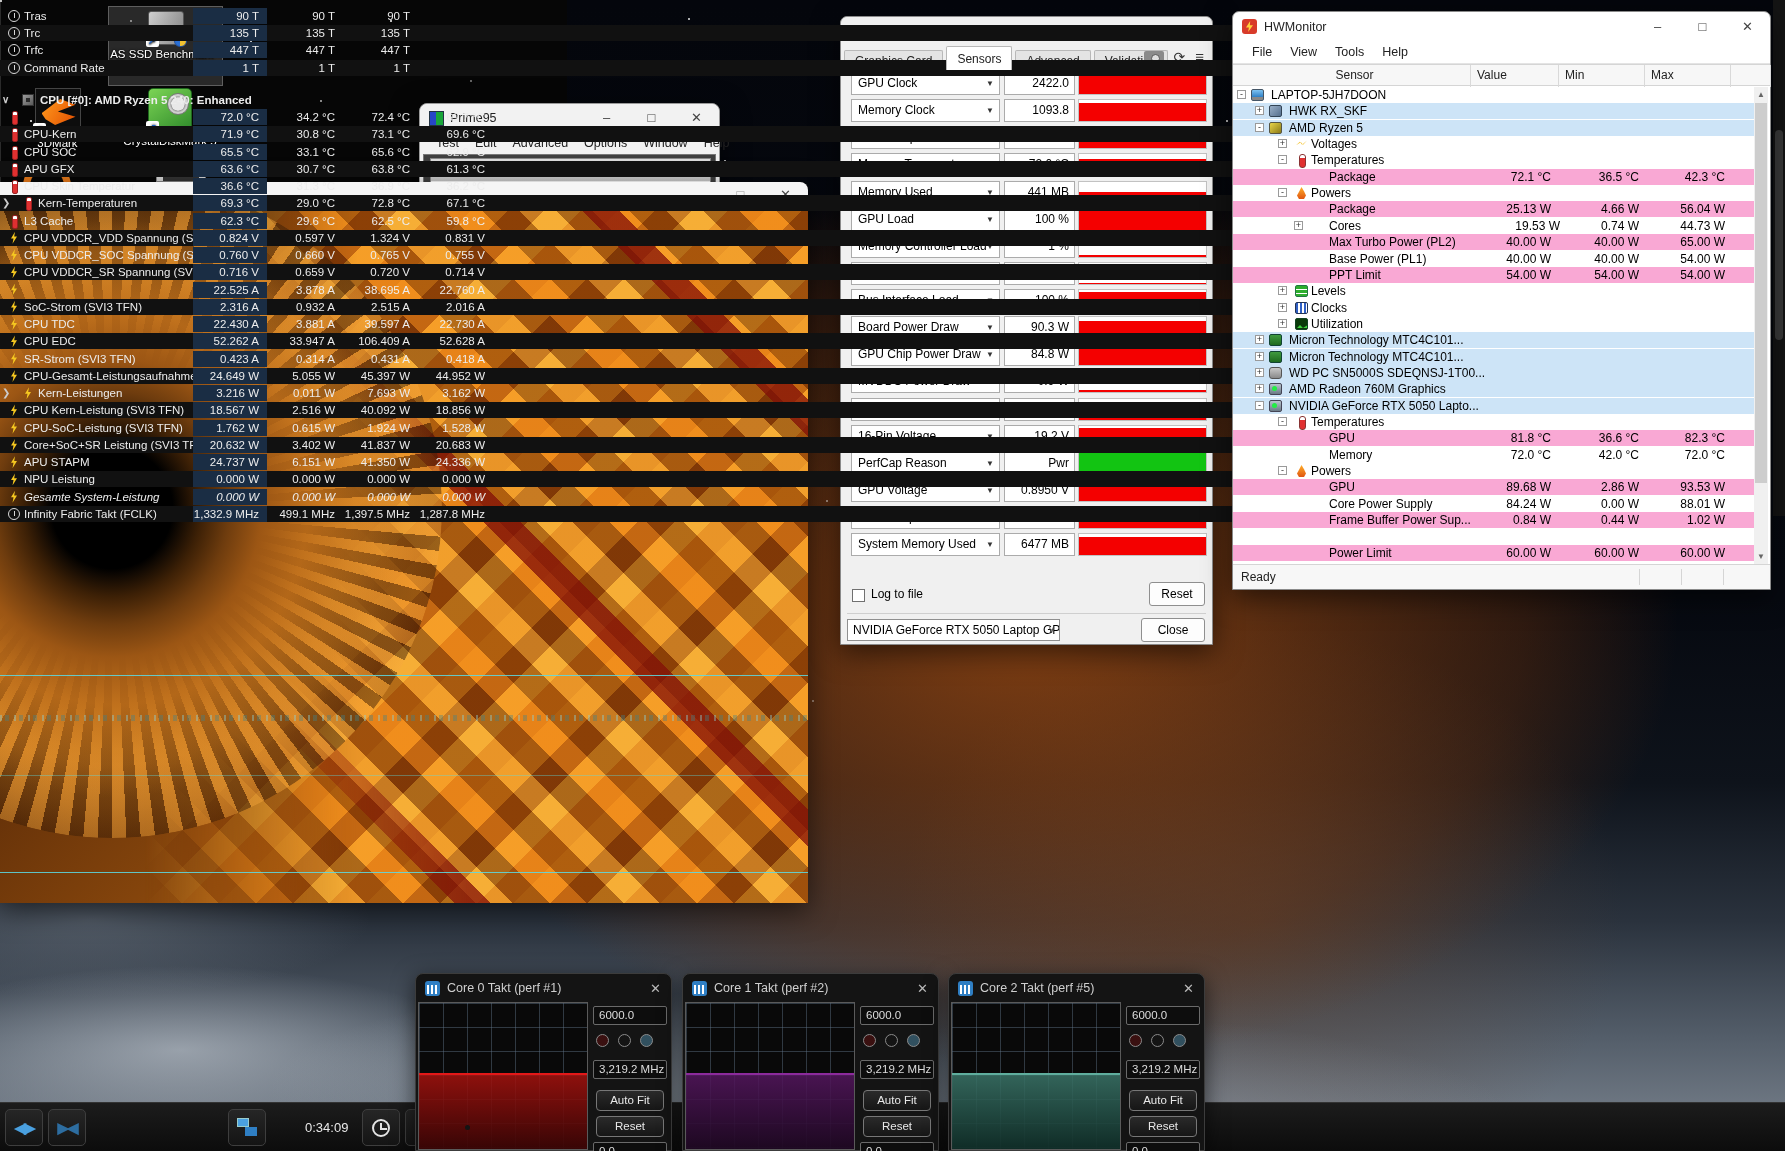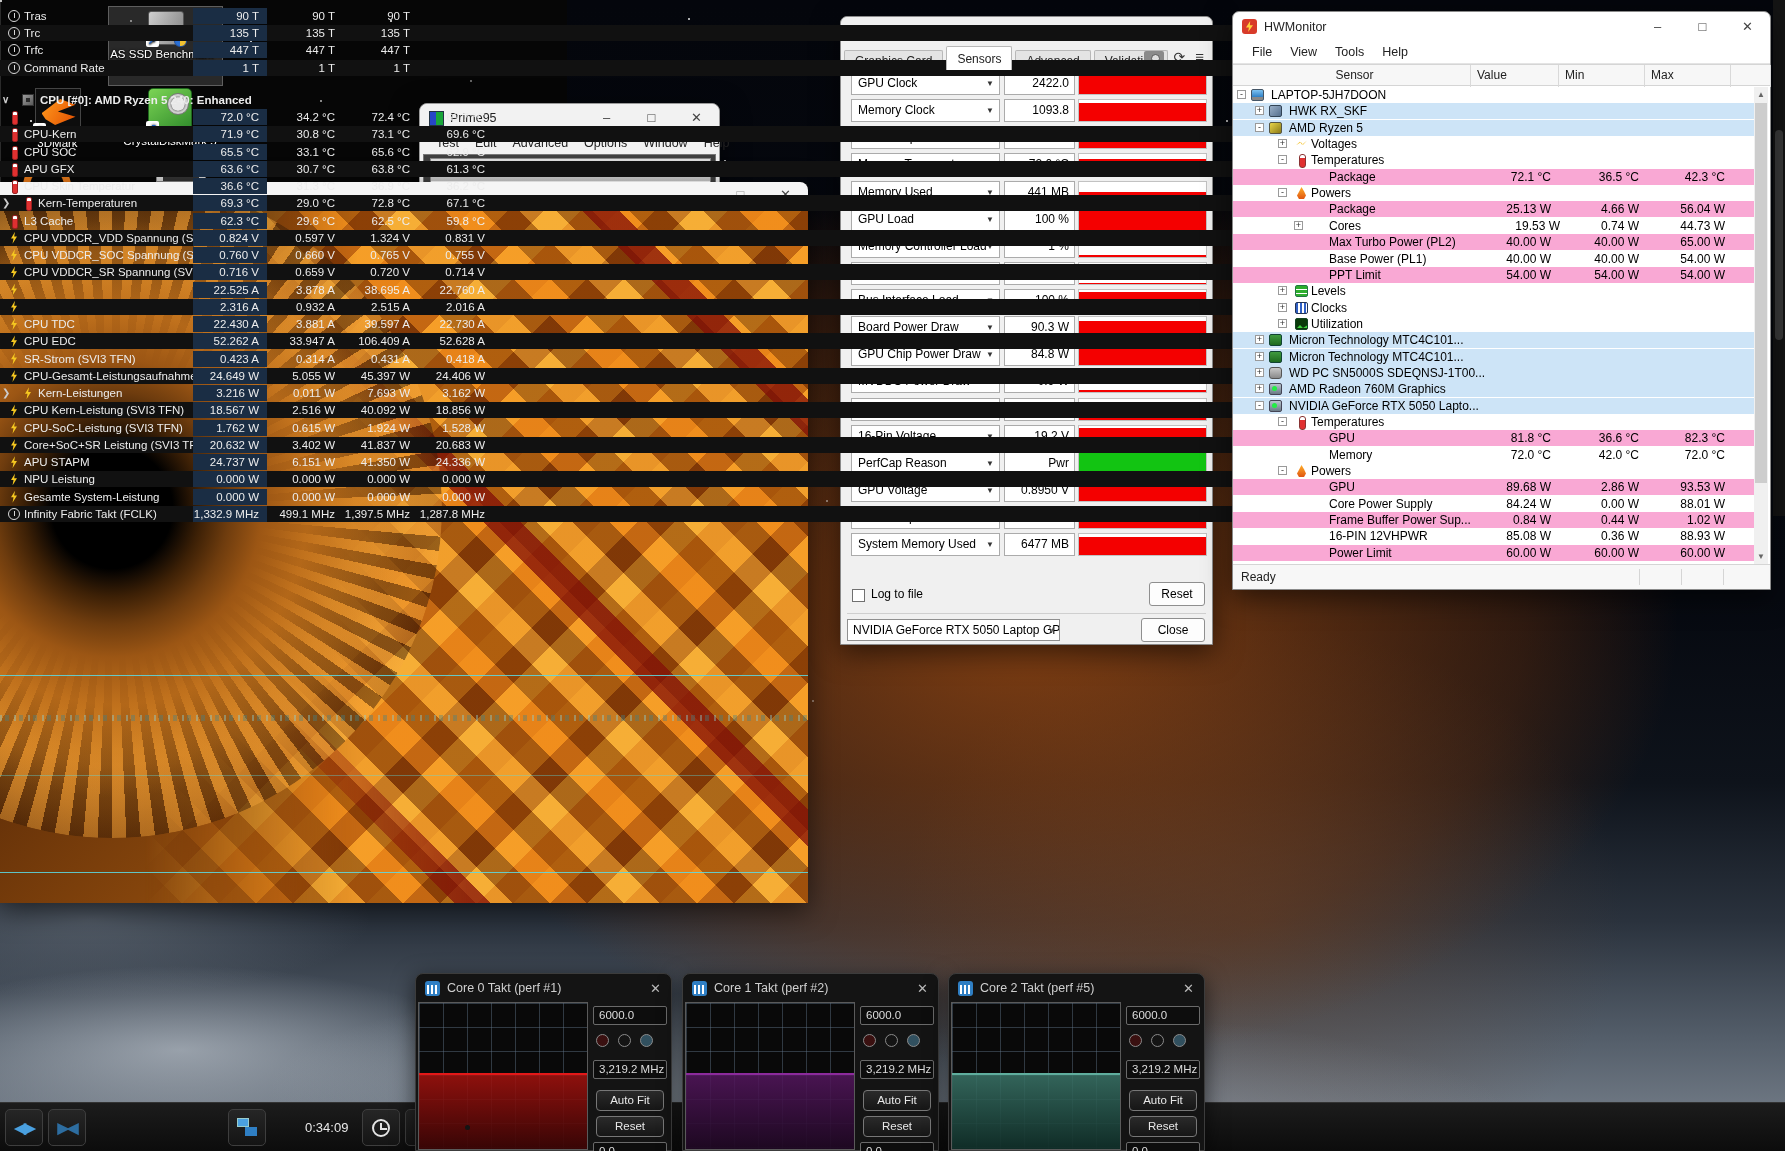--- a/index.html
+++ b/index.html
@@ -579,20 +579,21 @@
         </div>
         <div class="hrow" style="top: 281.6px;">
           <span class="hicon volt"></span>
           <span class="c1">22.525 A</span>
           <span class="c2">3.878 A</span>
           <span class="c3">38.695 A</span>
           <span class="c4">22.760 A</span>
         </div>
         <div class="hrow alt" style="top: 298.86px;">
           <span class="hicon volt"></span>
+          <span class="nm">SoC-Strom (SVI3 TFN)</span>
           <span class="c1">2.316 A</span>
           <span class="c2">0.932 A</span>
           <span class="c3">2.515 A</span>
           <span class="c4">2.016 A</span>
         </div>
         <div class="hrow" style="top: 316.12px;">
           <span class="hicon volt"></span>
           <span class="nm">CPU TDC</span>
           <span class="c1">22.430 A</span>
           <span class="c2">3.881 A</span>
@@ -614,21 +615,21 @@
           <span class="c2">0.314 A</span>
           <span class="c3">0.431 A</span>
           <span class="c4">0.418 A</span>
         </div>
         <div class="hrow alt" style="top: 367.9px;">
           <span class="hicon volt"></span>
           <span class="nm">CPU-Gesamt-Leistungsaufnahme</span>
           <span class="c1">24.649 W</span>
           <span class="c2">5.055 W</span>
           <span class="c3">45.397 W</span>
-          <span class="c4">24.406 W</span>
+          <span class="c4">44.952 W</span>
         </div>
         <div class="hrow" style="top: 385.16px;">
           <span class="chev">❯</span>
           <span class="hicon volt" style="left: 22px;"></span>
           <span class="nm" style="left: 38px;">Kern-Leistungen</span>
           <span class="c1">3.216 W</span>
           <span class="c2">0.011 W</span>
           <span class="c3">7.693 W</span>
           <span class="c4">3.162 W</span>
         </div>
@@ -665,21 +666,21 @@
           <span class="c4">24.336 W</span>
         </div>
         <div class="hrow alt" style="top: 471.46px;">
           <span class="hicon volt"></span>
           <span class="nm">NPU Leistung</span>
           <span class="c1">0.000 W</span>
           <span class="c2">0.000 W</span>
           <span class="c3">0.000 W</span>
           <span class="c4">0.000 W</span>
         </div>
-        <div class="hrow" style="top: 488.72px;">
+        <div class="hrow" style="top: 488.72px; font-style: italic;">
           <span class="hicon volt"></span>
           <span class="nm">Gesamte System-Leistung</span>
           <span class="c1">0.000 W</span>
           <span class="c2">0.000 W</span>
           <span class="c3">0.000 W</span>
           <span class="c4">0.000 W</span>
         </div>
         <div class="hrow alt" style="top: 505.98px;">
           <span class="hicon clk"></span>
           <span class="nm">Infinity Fabric Takt (FCLK)</span>
@@ -876,26 +877,20 @@
           <span class="cv" style="left: 240px; width: 78px;">84.24 W</span>
           <span class="cv" style="left: 328px; width: 78px;">0.00 W</span>
           <span class="cv" style="left: 414px; width: 78px;">88.01 W</span>
         </div>
         <div class="trow sh" style="top: 425.1px;">
           <span class="tl" style="left: 96px;">Frame Buffer Power Sup...</span>
           <span class="cv" style="left: 240px; width: 78px;">0.84 W</span>
           <span class="cv" style="left: 328px; width: 78px;">0.44 W</span>
           <span class="cv" style="left: 414px; width: 78px;">1.02 W</span>
         </div>
-        <div class="trow" style="top: 441.45px;">
-          <span class="tl" style="left: 96px;">16-PIN 12VHPWR</span>
-          <span class="cv" style="left: 240px; width: 78px;">85.08 W</span>
-          <span class="cv" style="left: 328px; width: 78px;">0.36 W</span>
-          <span class="cv" style="left: 414px; width: 78px;">88.93 W</span>
-        </div>
         <div class="trow sh" style="top: 457.8px;">
           <span class="tl" style="left: 96px;">Power Limit</span>
           <span class="cv" style="left: 240px; width: 78px;">60.00 W</span>
           <span class="cv" style="left: 328px; width: 78px;">60.00 W</span>
           <span class="cv" style="left: 414px; width: 78px;">60.00 W</span>
         </div>
         <div class="trow" style="top: 474.15px;">
           <span class="ic volt" style="left: 62px;"></span>
           <span class="tl" style="left: 78px;">Currents</span>
         </div>

